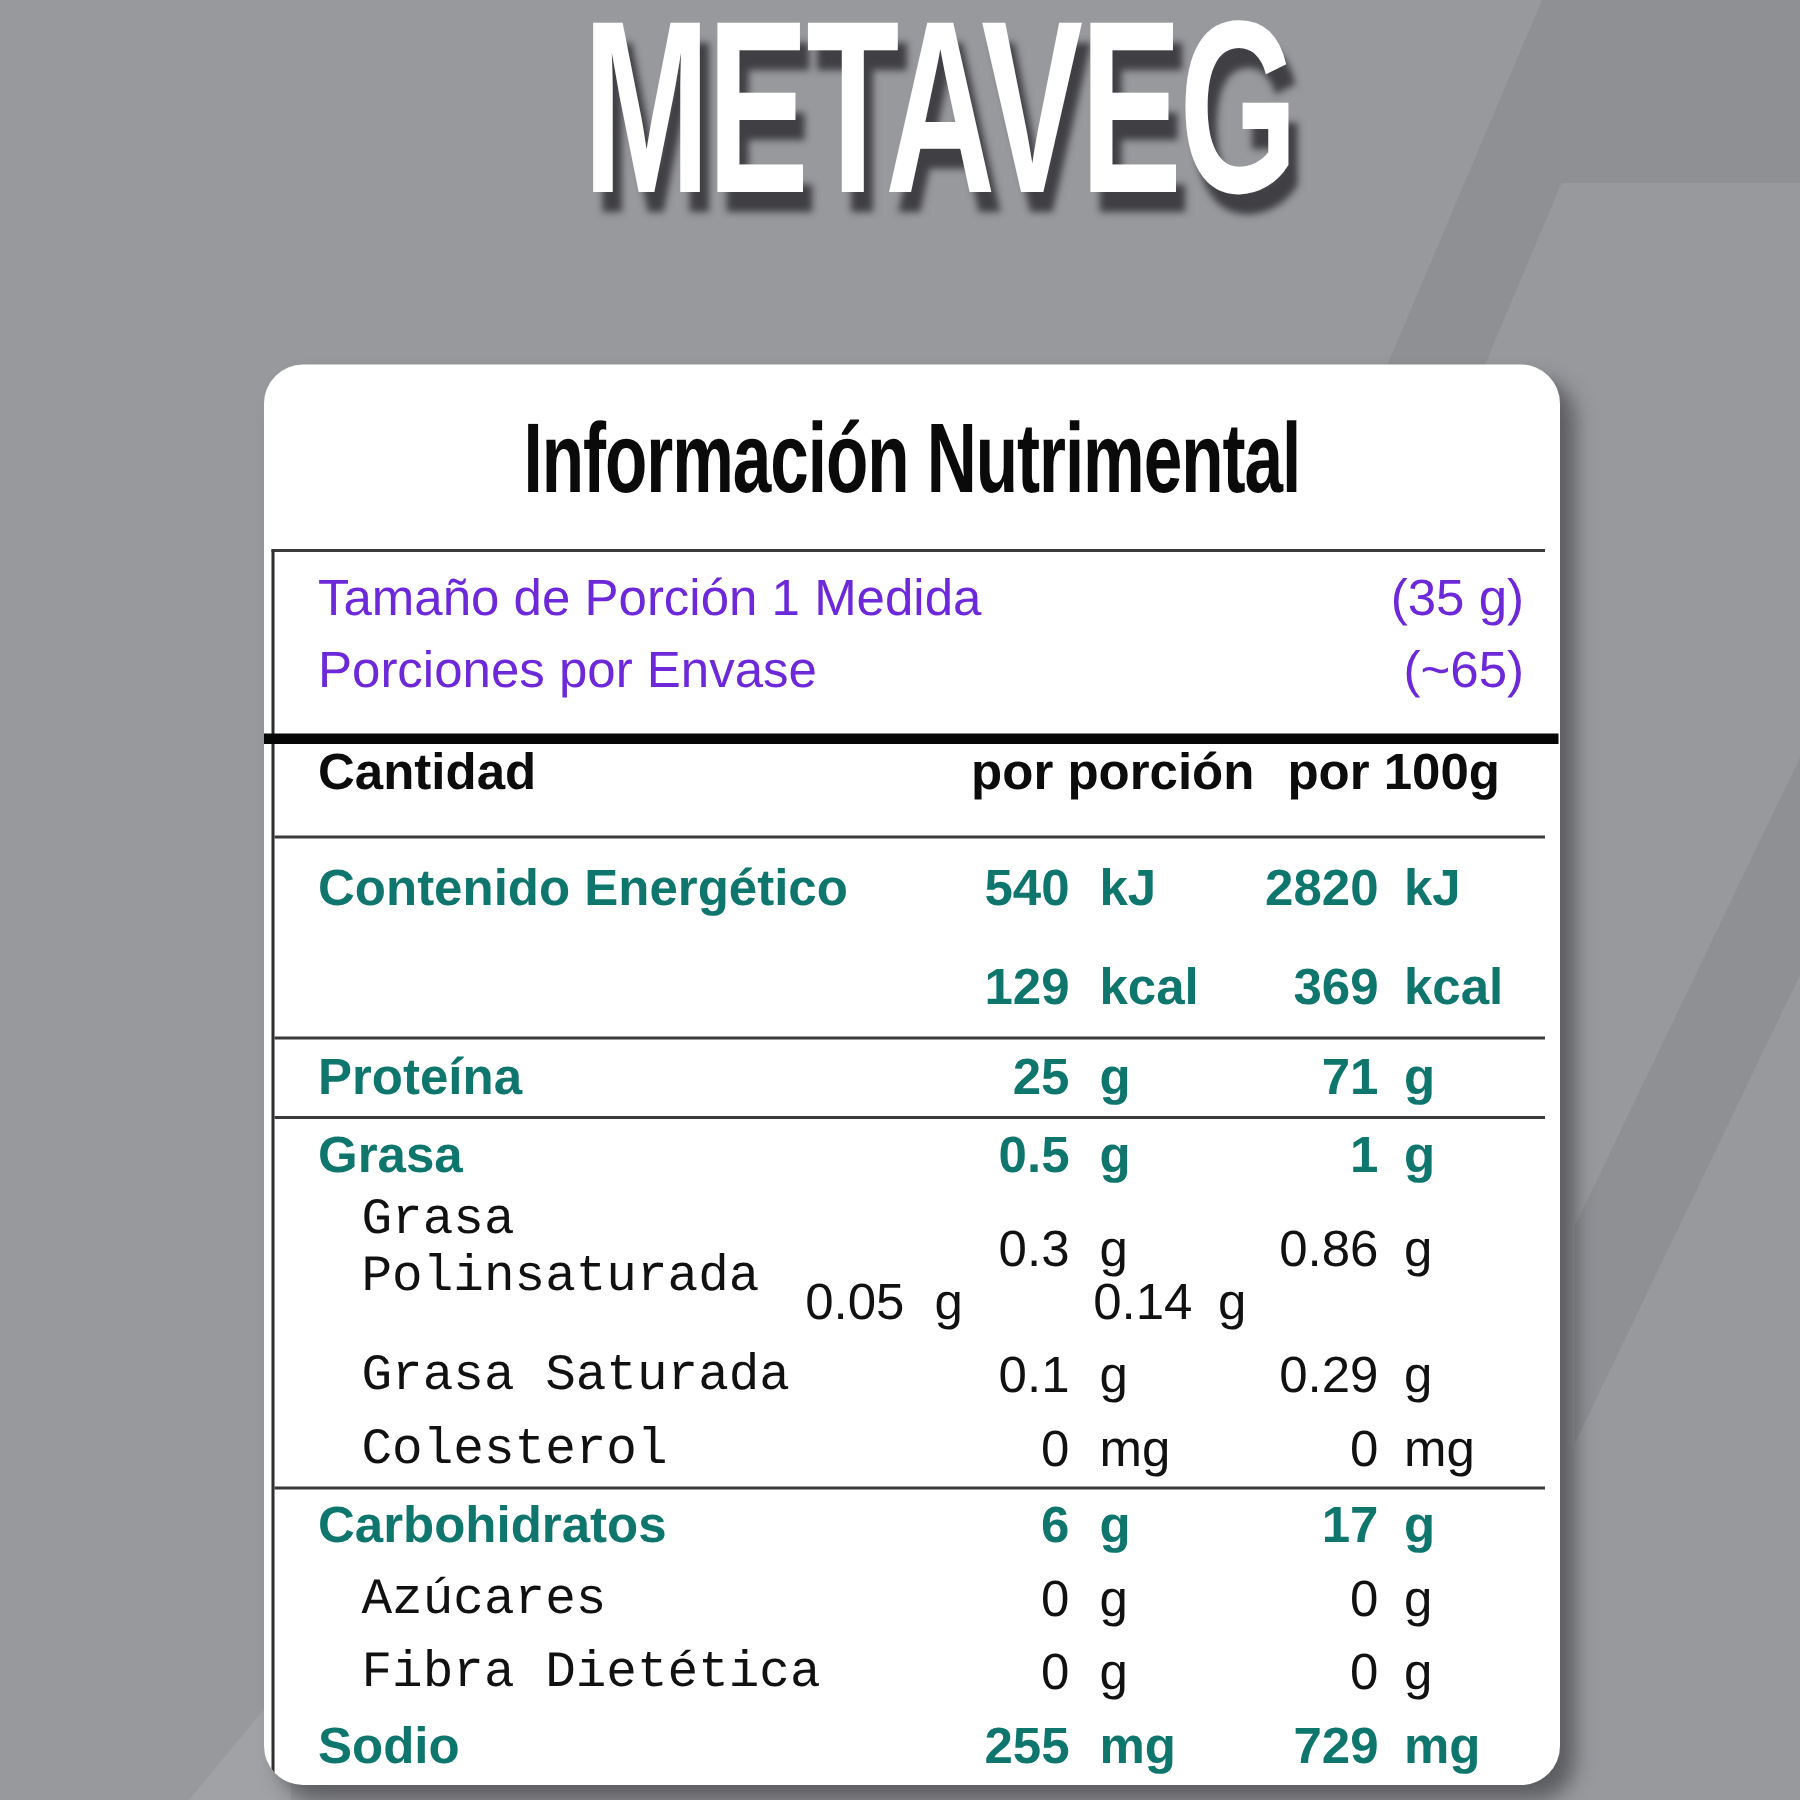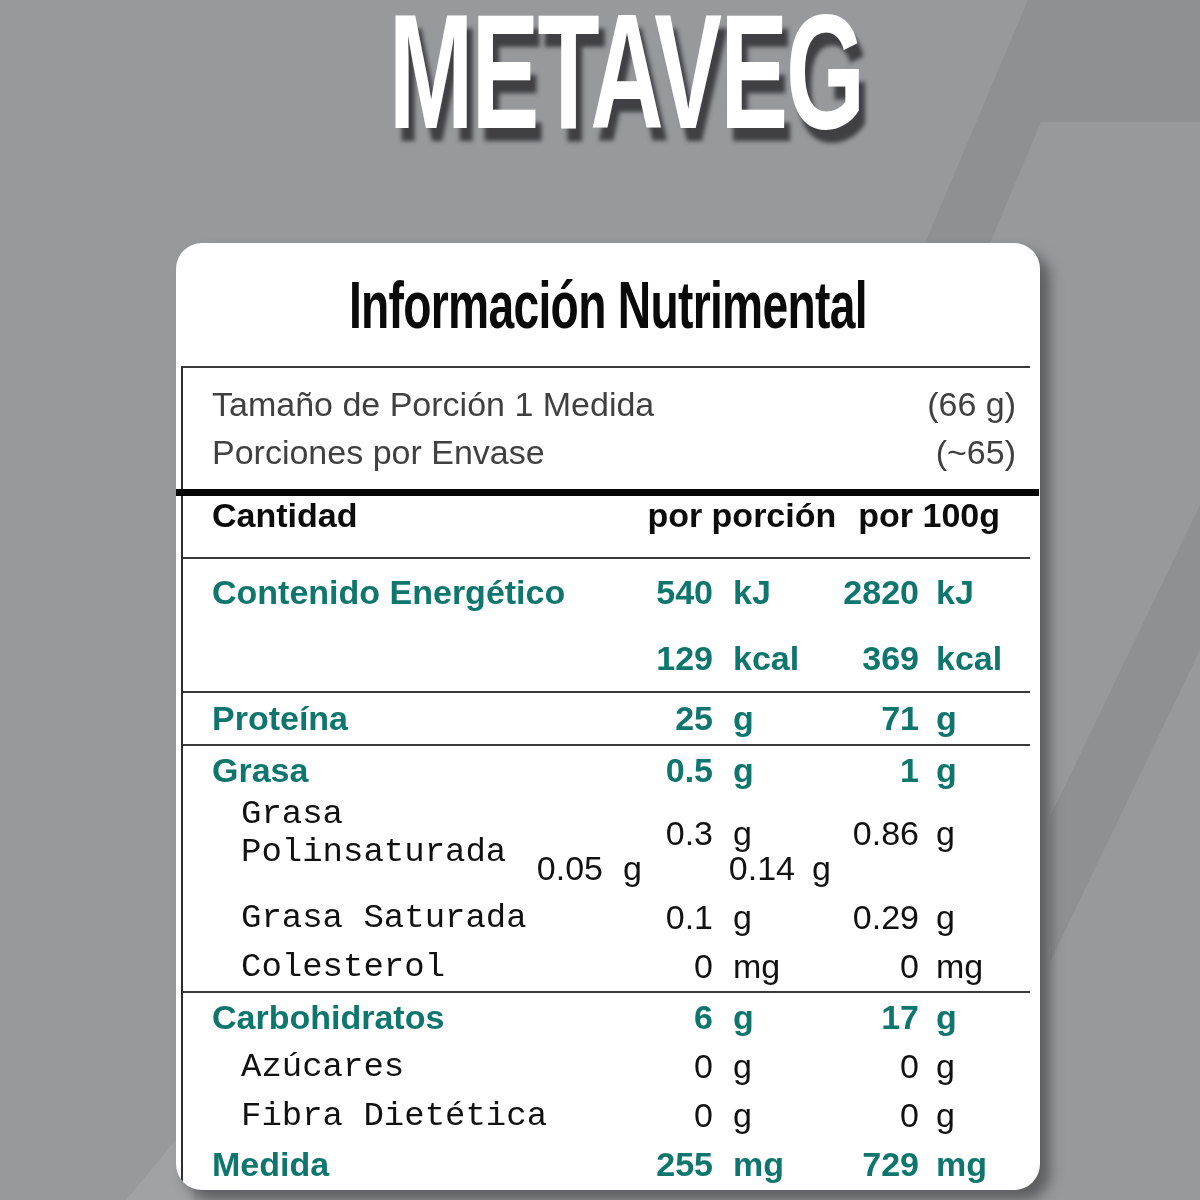--- a/index.html
+++ b/index.html
@@ -54,23 +54,23 @@
     white-space:nowrap;
   }
   .table-box{
     margin:0 10px 0 5px;
     border-top:2px solid #3a3a3a;
     border-left:2px solid #2e2e2e;
   }
   .serving{padding:12px 0 13px 0;}
   .serving-row{
     height:48px;
-    display:flex;align-items:center;
+    display:flex;align-items:flex-start;
     padding:0 14px 0 29px;
-    font-size:34px;color:#404040;
+    font-size:34px;color:#6d28d9;
   }
   .serving-row .sv-label{flex:1;}
   .thick-bar{
     height:7px;background:#060606;
     margin-left:-7px;margin-right:-9px;
   }
   .col-header{
     height:61px;
     display:flex;align-items:flex-start;
     padding:0 30px 0 29px;
@@ -116,21 +116,21 @@
 
     <div class="panel-title-wrap">
       <div class="panel-title">Información Nutrimental</div>
     </div>
 
     <div class="table-box">
 
       <div class="serving">
         <div class="serving-row">
           <span class="sv-label">Tamaño de Porción 1 Medida</span>
-          <span class="sv-value">(66 g)</span>
+          <span class="sv-value">(35 g)</span>
         </div>
         <div class="serving-row">
           <span class="sv-label">Porciones por Envase</span>
           <span class="sv-value">(~65)</span>
         </div>
       </div>
 
       <div class="thick-bar"></div>
 
       <div class="col-header">
@@ -212,21 +212,21 @@
         <span class="unit2">g</span>
       </div>
       <div class="row indent">
         <span class="lbl">Fibra Dietética</span>
         <span class="num">0</span>
         <span class="unit1">g</span>
         <span class="num">0</span>
         <span class="unit2">g</span>
       </div>
       <div class="row bold">
-        <span class="lbl">Medida</span>
+        <span class="lbl">Sodio</span>
         <span class="num">255</span>
         <span class="unit1">mg</span>
         <span class="num">729</span>
         <span class="unit2">mg</span>
       </div>
 
     </div>
   </div>
 </div>
 

